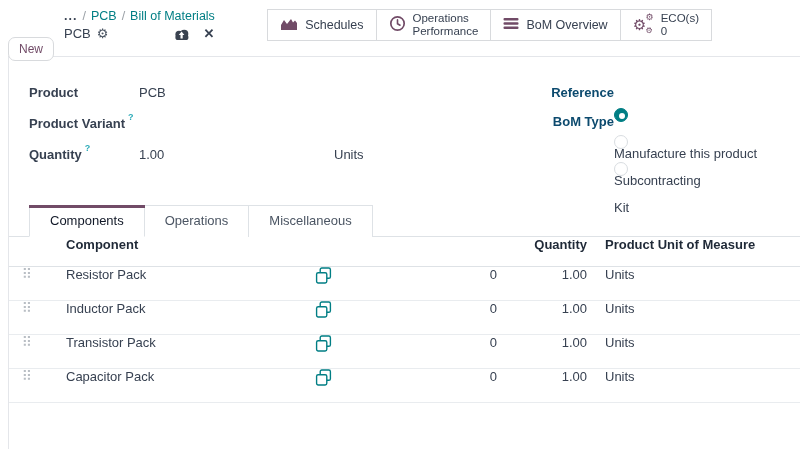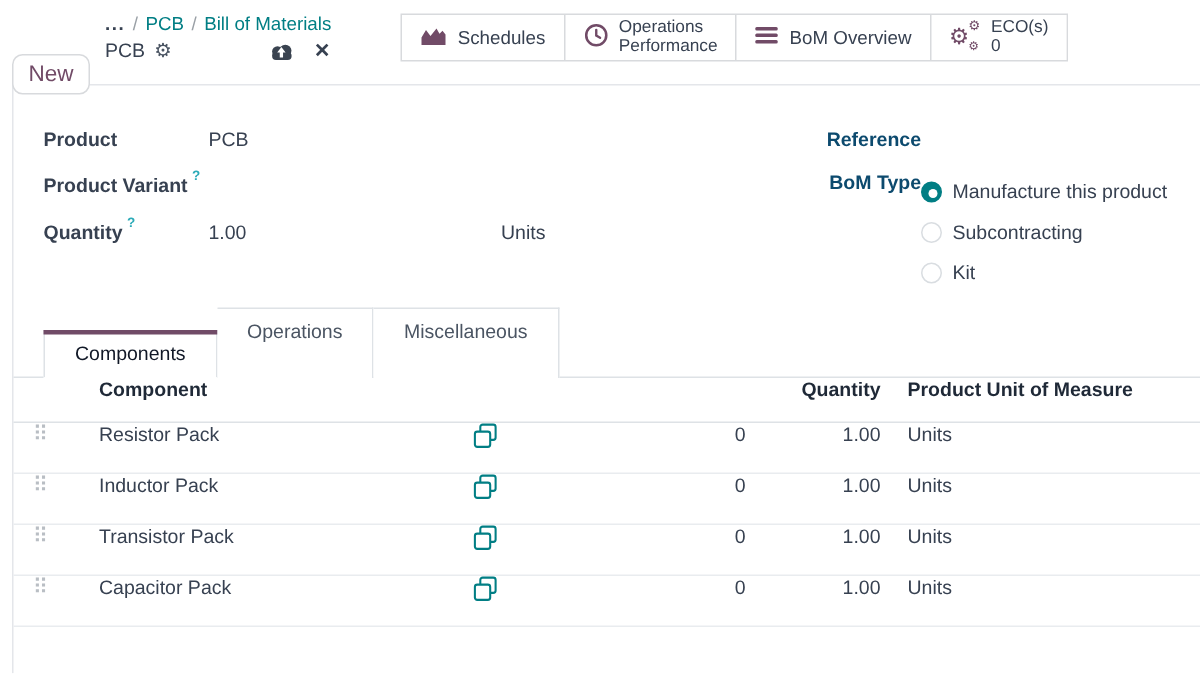--- a/index.html
+++ b/index.html
@@ -2,21 +2,21 @@
 <html><head>
 <meta charset="utf-8">
 <style>
   * { margin:0; padding:0; box-sizing:border-box; }
   html,body { background:#fff; }
   body { font-family:"Liberation Sans", sans-serif; color:#374151; font-size:13px; }
   .app { width:800px; height:449px; overflow:hidden; background:#fff; position:relative; }
 
   
   .topbar { height:50px; display:flex; align-items:center; padding:0 0 0 8px; background:#fff; }
-  .new-btn { font-family:inherit; font-size:15px; color:#714B67; background:#fff;
+  .new-btn { font-family:inherit; font-size:12px; color:#714B67; background:#fff;
              border:1px solid #d8dadd; border-radius:7px; padding:4px 10px; cursor:pointer; font-weight:500;margin-top:48px; }
   .bc-block { margin-left:10px; display:flex; flex-direction:column; line-height:1.45; }
   .bc-line1 { font-size:12.5px; display:flex; align-items:center; gap:5px; }
   .bc-ellipsis { color:#374151; font-weight:700; letter-spacing:1px; cursor:pointer; }
   .bc-sep { color:#9aa0a6; }
   .bc-link { color:#017E84; text-decoration:none; cursor:pointer; }
   .bc-line2 { font-size:13px; display:flex; align-items:center; gap:6px; color:#374151; }
   .gear-glyph { font-size:13px; color:#4b5563; cursor:pointer; }
   .save-cluster { display:flex; align-items:center; gap:12px; margin-left:58px; }
   .close-x { font-weight:700; font-size:13px; color:#374151; cursor:pointer; }
@@ -41,33 +41,33 @@
   .form-grid { display:flex; padding:20px 0 0 20px; }
   .col-left { width:512px; }
   .field-row { display:flex; align-items:center; height:31px; }
   .field-label { width:110px; font-weight:600; color:#374151; display:flex; align-items:flex-start; gap:1px;text-align:right; }
   .help-sup { color:#2CABB8; font-size:9px; position:relative; top:-4px; left:2px; cursor:pointer; }
   .field-value { color:#374151; }
   .qty-value { display:inline-block; width:195px; }
   .col-right { flex:1; }
   .field-label-r { width:73px; font-weight:700; color:#0c4a6e; flex:none;text-align:right; }
   .radio-stack { display:flex; flex-direction:column; }
-  .radio-row { display:flex; align-items:flex-end; gap:7px; height:27px; cursor:pointer; }
+  .radio-row { display:flex; align-items:flex-start; gap:24px; height:27px; cursor:pointer;flex-direction:column; }
   .radio { width:14px; height:14px; border-radius:50%; border:1px solid #d9dde1; background:#fff; position:relative; flex:none; }
   .radio.checked { background:#017E84; border-color:#017E84; }
   .radio.checked::after { content:''; position:absolute; left:4px; top:4px; width:6px; height:6px;
                           border-radius:50%; background:#fff; }
   .company-row { margin-top:13px; }
 
   
   .tab-bar { display:flex; margin-top:16px; padding-left:20px; border-bottom:1px solid #dee2e6; }
   .tab { padding:7px 20px 8px; font-size:13px; color:#4b5563; background:#fff; cursor:pointer;
          border:1px solid #dee2e6; border-bottom:none; margin-bottom:-1px; position:relative; }
   .tab + .tab { border-left:none; }
-  .tab.active { color:#111827; border-bottom:1px solid #fff;margin-top:15px; }
+  .tab.active { color:#111827; border-bottom:1px solid #fff; }
   .tab.active::before { content:''; position:absolute; top:-1px; left:-1px; right:-1px; height:3px; background:#714B67; }
 
   
   .bom-table { width:100%; }
   .t-row { display:flex; align-items:flex-start; height:34px; border-bottom:1px solid #e9ecef; }
   .t-head { height:30px; border-bottom:1px solid #dee2e6; font-weight:700; color:#1f2937; }
   .c-handle { width:36px; display:flex; justify-content:center; align-items:center; flex:none; }
   .c-name { width:270px; padding-left:21px; flex:none; }
   .c-copy { width:40px; display:flex; justify-content:flex-start; align-items:center; flex:none; }
   .c-extra { width:150px; text-align:right; padding-right:8px; flex:none; }

